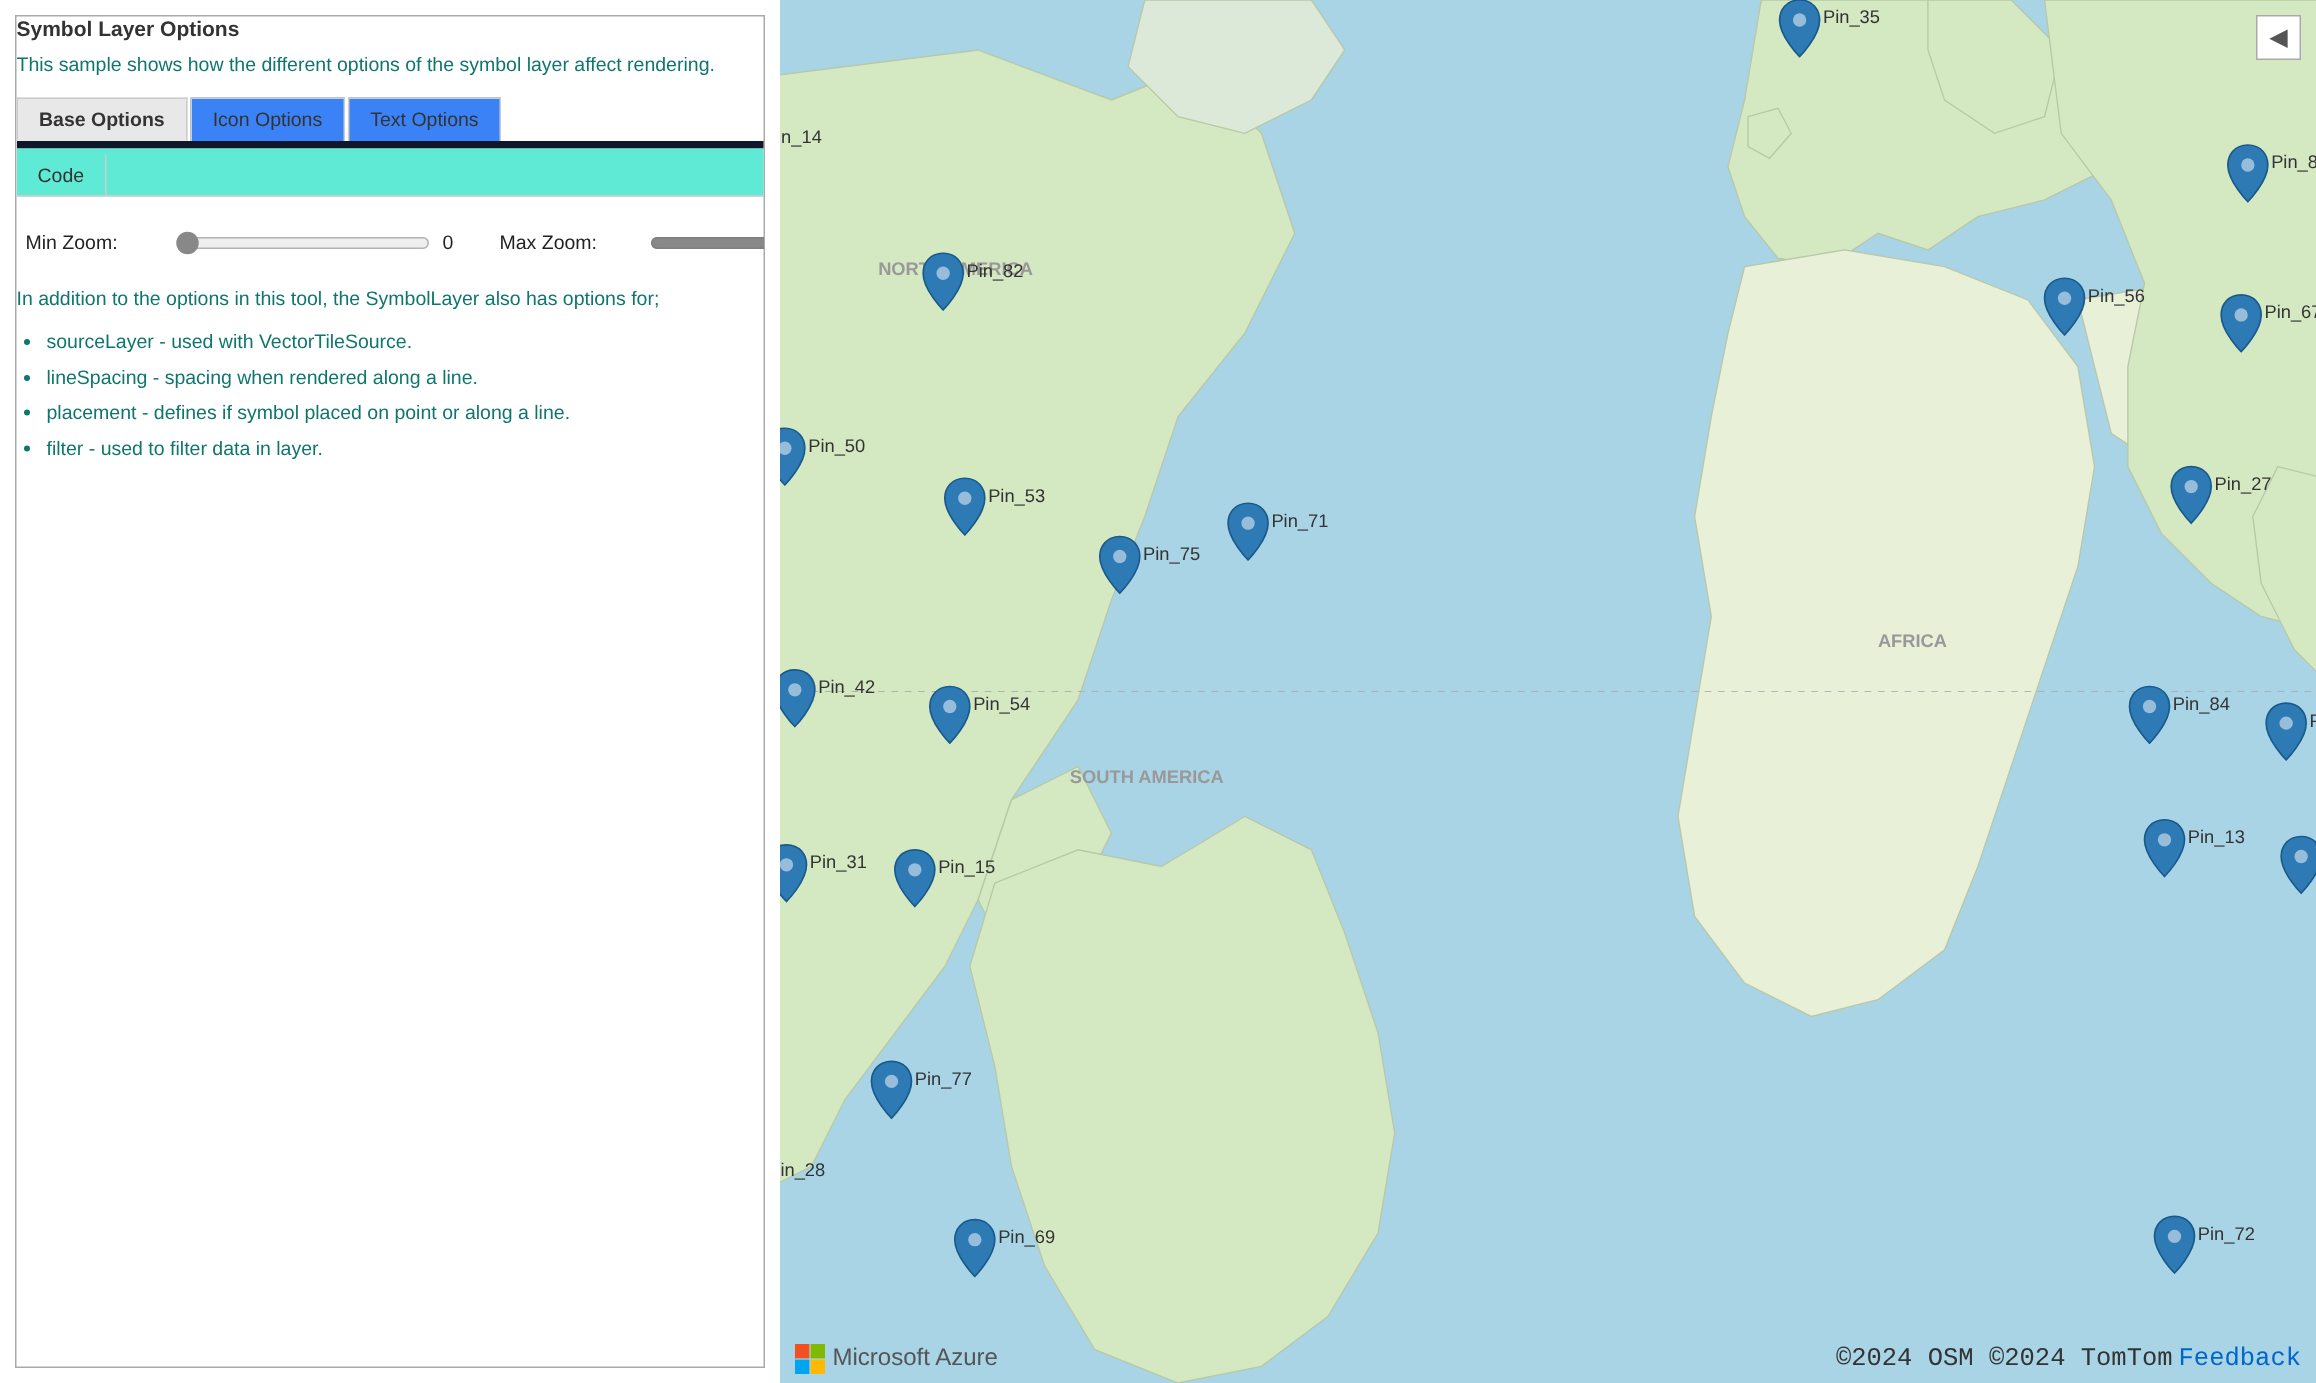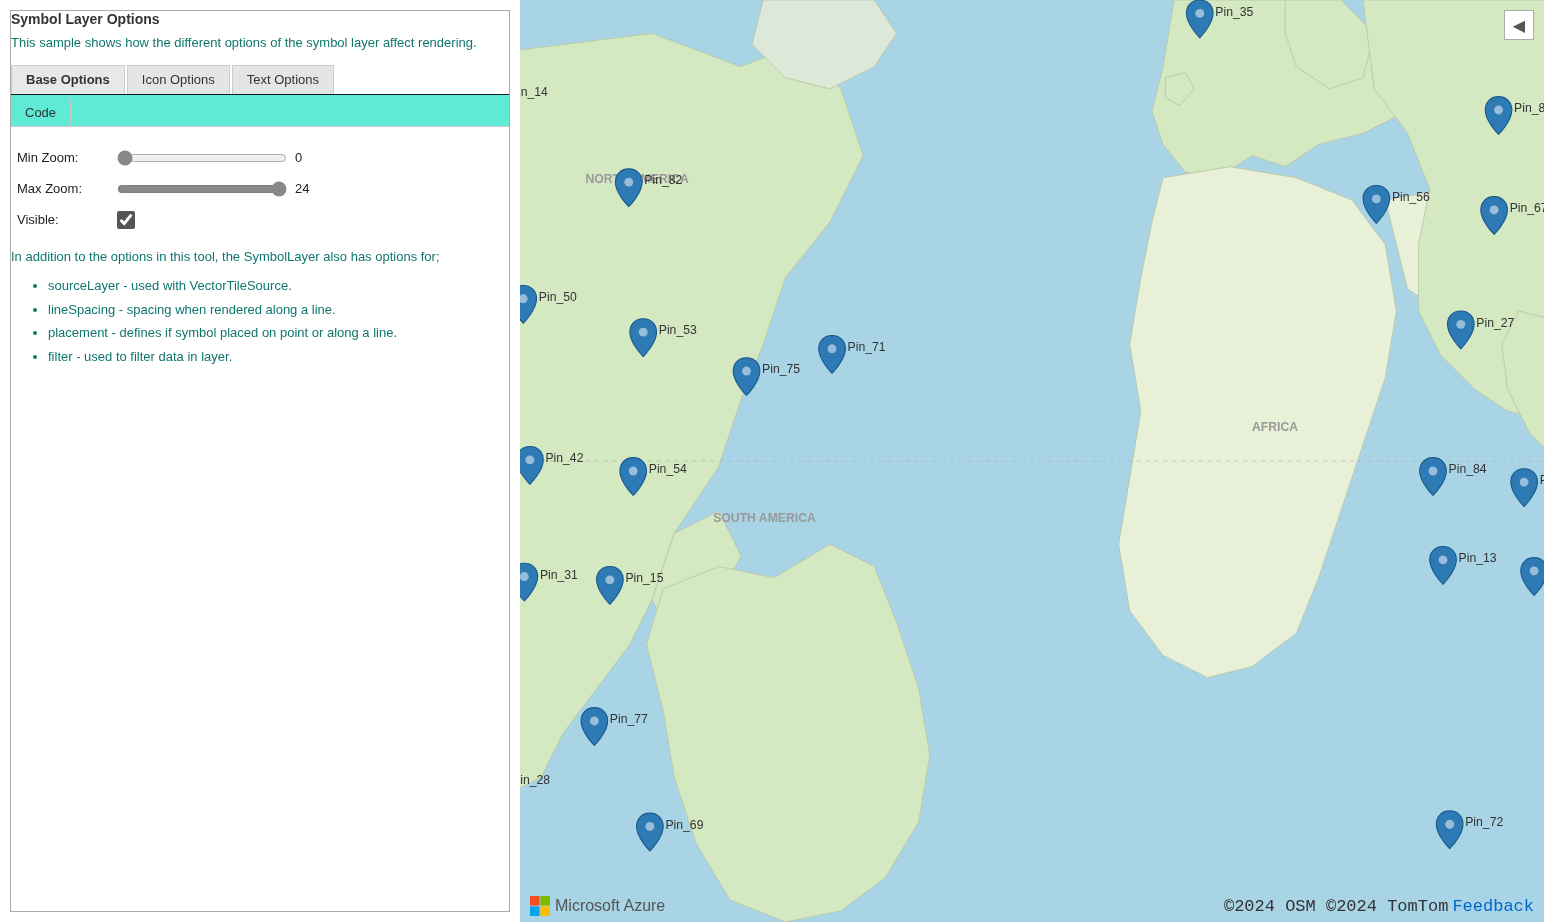--- a/index.html
+++ b/index.html
@@ -25,51 +25,51 @@
     #panel-description {
       font-size: 13px;
       color: #222;
       margin-bottom: 12px;
       line-height: 1.4;
     }
 
     
     .tabs {
       display: flex;
-      border-bottom: 1px solid #0f172a;
+      border-bottom: 5px solid #0f172a;
       margin-bottom: 0;
     }
     .tab {
       padding: 6px 14px;
       cursor: pointer;
       font-size: 13px;
       border: 1px solid #ccc;
       border-bottom: none;
-      background: #e5e5e5;
+      background: #3b82f6;
       margin-right: 2px;
       color: #333;
     }
     .tab.active {
       background: #e8e8e8;
       font-weight: bold;
       border-bottom: 1px solid #e8e8e8;
     }
     .tab-code {
       padding: 6px 14px;
       font-size: 13px;
       border-right: 1px solid #ccc;
       cursor: pointer;
       color: #333;
     }
 
     
     .controls {
       padding: 14px 6px;
       display: flex;
-      flex-direction: column;
+      flex-direction: row;
       gap: 14px;
     }
     .control-row {
       display: flex;
       align-items: center;
       gap: 10px;
     }
     .control-label {
       width: 90px;
       font-size: 13px;
@@ -105,21 +105,20 @@
     }
     .info-section p {
       margin-bottom: 10px;
     }
     .info-section ul {
       margin-left: 20px;
       margin-bottom: 10px;
     }
     .info-section li {
       margin-bottom: 4px;
-      margin-left: 17px;
     }
 
     
     #map-area {
       flex: 1;
       position: relative;
       overflow: hidden;
       background: #a8d4e6;
     }
     #map-svg {

